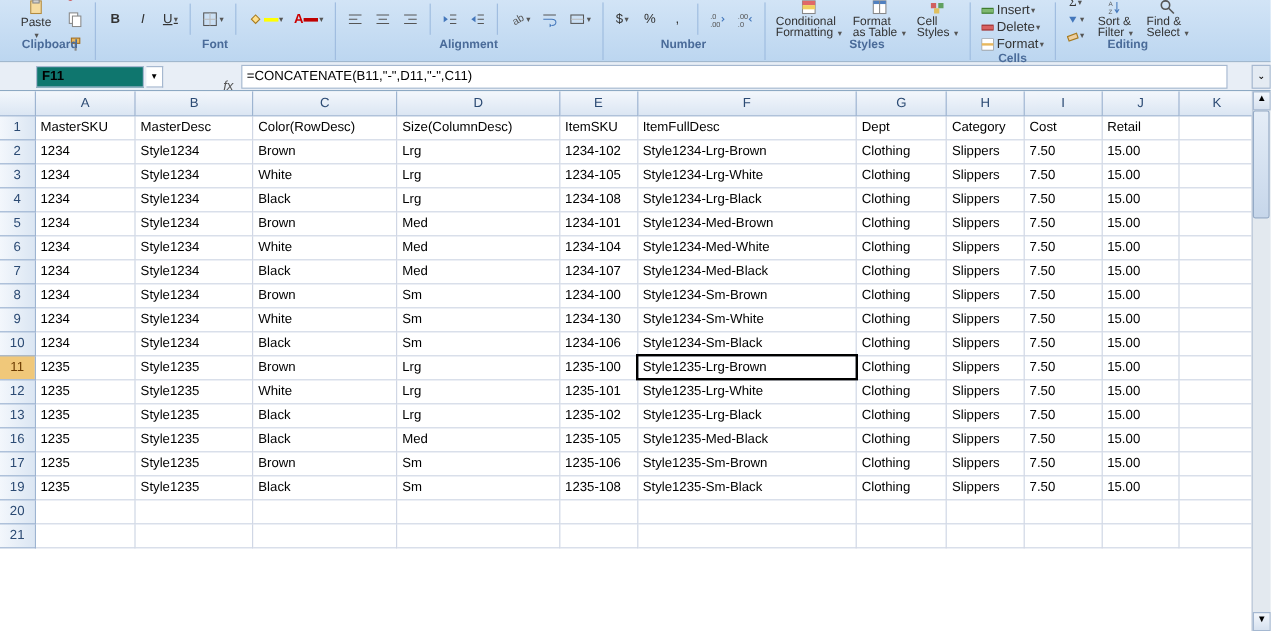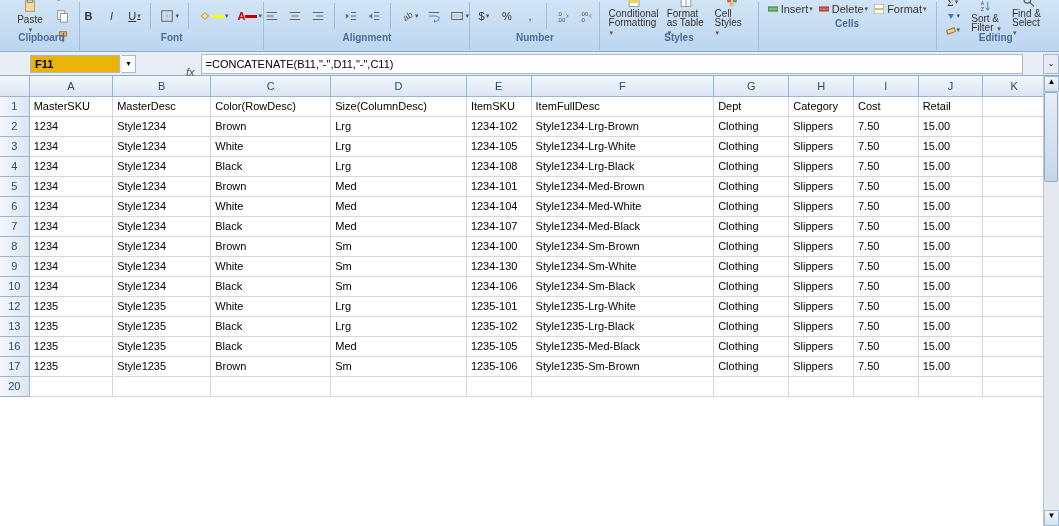--- a/index.html
+++ b/index.html
@@ -79,21 +79,21 @@
   }
   .namebox-wrap {
     display: flex;
     align-items: center;
     margin-left: 30px;
     gap: 2px;
   }
   .namebox {
     width: 90px;
     height: 18px;
-    background: #eab308;
+    background: #0f766e;
     border: 1px solid #a6b8d0;
     padding: 0 4px;
     font-size: 11px;
     display: flex;
     align-items: center;
     font-weight: bold;
   }
   .nb-arrow {
     width: 14px; height: 18px;
     background: #fff;
@@ -411,21 +411,21 @@
             <rect x="9" y="4" width="5" height="5" fill="#60a060"></rect>
             <rect x="5" y="9" width="5" height="5" fill="#e0c060"></rect>
           </svg>
         <span style="line-height:9px"><span>Cell</span><br><span>Styles</span> <span class="mini-arrow">▾</span></span>
       </div>
     </div>
     <div class="ribbon-group-label">Styles</div>
   </div>
 
   <div class="ribbon-group">
-    <div class="ribbon-group-row" style="flex-direction:row;align-items:flex-start;height:auto;gap:0">
+    <div class="ribbon-group-row" style="flex-direction:column;align-items:flex-start;height:auto;gap:0">
       <span class="rbtn" style="height:14px"><svg width="10" height="10" viewBox="0 0 10 10">
             <rect x="0" y="3" width="10" height="4" fill="#7fb870" stroke="#3e7d2e"></rect>
           </svg>&nbsp;<span>Insert</span> <span class="mini-arrow">▾</span></span>
       <span class="rbtn" style="height:14px"><svg width="10" height="10" viewBox="0 0 10 10">
             <rect x="0" y="3" width="10" height="4" fill="#d86060" stroke="#a03030"></rect>
           </svg>&nbsp;<span>Delete</span> <span class="mini-arrow">▾</span></span>
       <span class="rbtn" style="height:14px"><svg width="10" height="10" viewBox="0 0 10 10">
             <rect x="0" y="0" width="10" height="10" fill="#fff" stroke="#888"></rect>
             <rect x="0" y="4" width="10" height="2" fill="#e8b85e"></rect>
           </svg>&nbsp;<span>Format</span> <span class="mini-arrow">▾</span></span>
@@ -636,20 +636,34 @@
             <td class="cC">Black</td>
             <td class="cD">Sm</td>
             <td class="cE">1234-106</td>
             <td class="cF">Style1234-Sm-Black</td>
             <td class="cG">Clothing</td>
             <td class="cH">Slippers</td>
             <td class="cI num">7.50</td>
             <td class="cJ num">15.00</td>
             <td class="cK"></td>
           </tr>
+          <tr class="active-row">
+            <th>11</th>
+            <td class="cA num">1235</td>
+            <td class="cB">Style1235</td>
+            <td class="cC">Brown</td>
+            <td class="cD">Lrg</td>
+            <td class="cE">1235-100</td>
+            <td class="cF selected">Style1235-Lrg-Brown</td>
+            <td class="cG">Clothing</td>
+            <td class="cH">Slippers</td>
+            <td class="cI num">7.50</td>
+            <td class="cJ num">15.00</td>
+            <td class="cK"></td>
+          </tr>
           <tr>
             <th>12</th>
             <td class="cA num">1235</td>
             <td class="cB">Style1235</td>
             <td class="cC">White</td>
             <td class="cD">Lrg</td>
             <td class="cE">1235-101</td>
             <td class="cF">Style1235-Lrg-White</td>
             <td class="cG">Clothing</td>
             <td class="cH">Slippers</td>
@@ -686,40 +700,68 @@
             <td class="cK"></td>
           </tr>
           <tr>
             <th>17</th>
             <td class="cA num">1235</td>
             <td class="cB">Style1235</td>
             <td class="cC">Brown</td>
             <td class="cD">Sm</td>
             <td class="cE">1235-106</td>
             <td class="cF">Style1235-Sm-Brown</td>
+            <td class="cG">Clothing</td>
+            <td class="cH">Slippers</td>
+            <td class="cI num">7.50</td>
+            <td class="cJ num">15.00</td>
+            <td class="cK"></td>
+          </tr>
+          <tr>
+            <th>19</th>
+            <td class="cA num">1235</td>
+            <td class="cB">Style1235</td>
+            <td class="cC">Black</td>
+            <td class="cD">Sm</td>
+            <td class="cE">1235-108</td>
+            <td class="cF">Style1235-Sm-Black</td>
             <td class="cG">Clothing</td>
             <td class="cH">Slippers</td>
             <td class="cI num">7.50</td>
             <td class="cJ num">15.00</td>
             <td class="cK"></td>
           </tr>
           <tr>
             <th>20</th>
             <td class="cA"></td>
             <td class="cB"></td>
             <td class="cC"></td>
             <td class="cD"></td>
             <td class="cE"></td>
             <td class="cF"></td>
             <td class="cG"></td>
             <td class="cH"></td>
             <td class="cI"></td>
             <td class="cJ"></td>
             <td class="cK"></td>
           </tr>
+          <tr>
+            <th>21</th>
+            <td class="cA"></td>
+            <td class="cB"></td>
+            <td class="cC"></td>
+            <td class="cD"></td>
+            <td class="cE"></td>
+            <td class="cF"></td>
+            <td class="cG"></td>
+            <td class="cH"></td>
+            <td class="cI"></td>
+            <td class="cJ"></td>
+            <td class="cK"></td>
+          </tr>
         </tbody>
     </table>
   </div>
   <div class="vscroll">
     <div class="sb-btn">▲</div>
     <div class="sb-track">
       <div class="sb-thumb"></div>
     </div>
     <div class="sb-btn">▼</div>
   </div>

